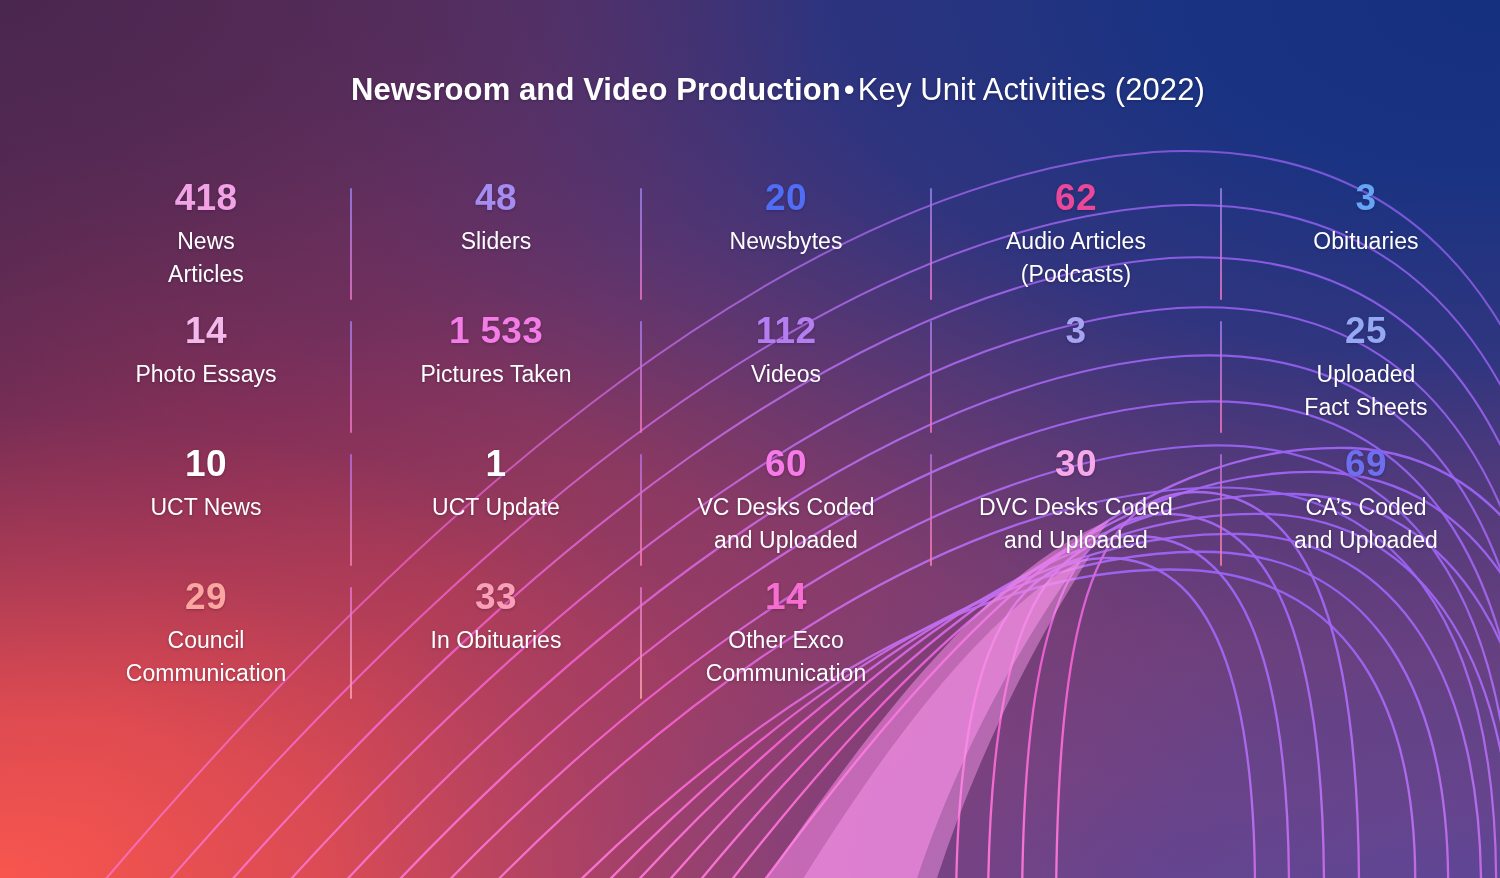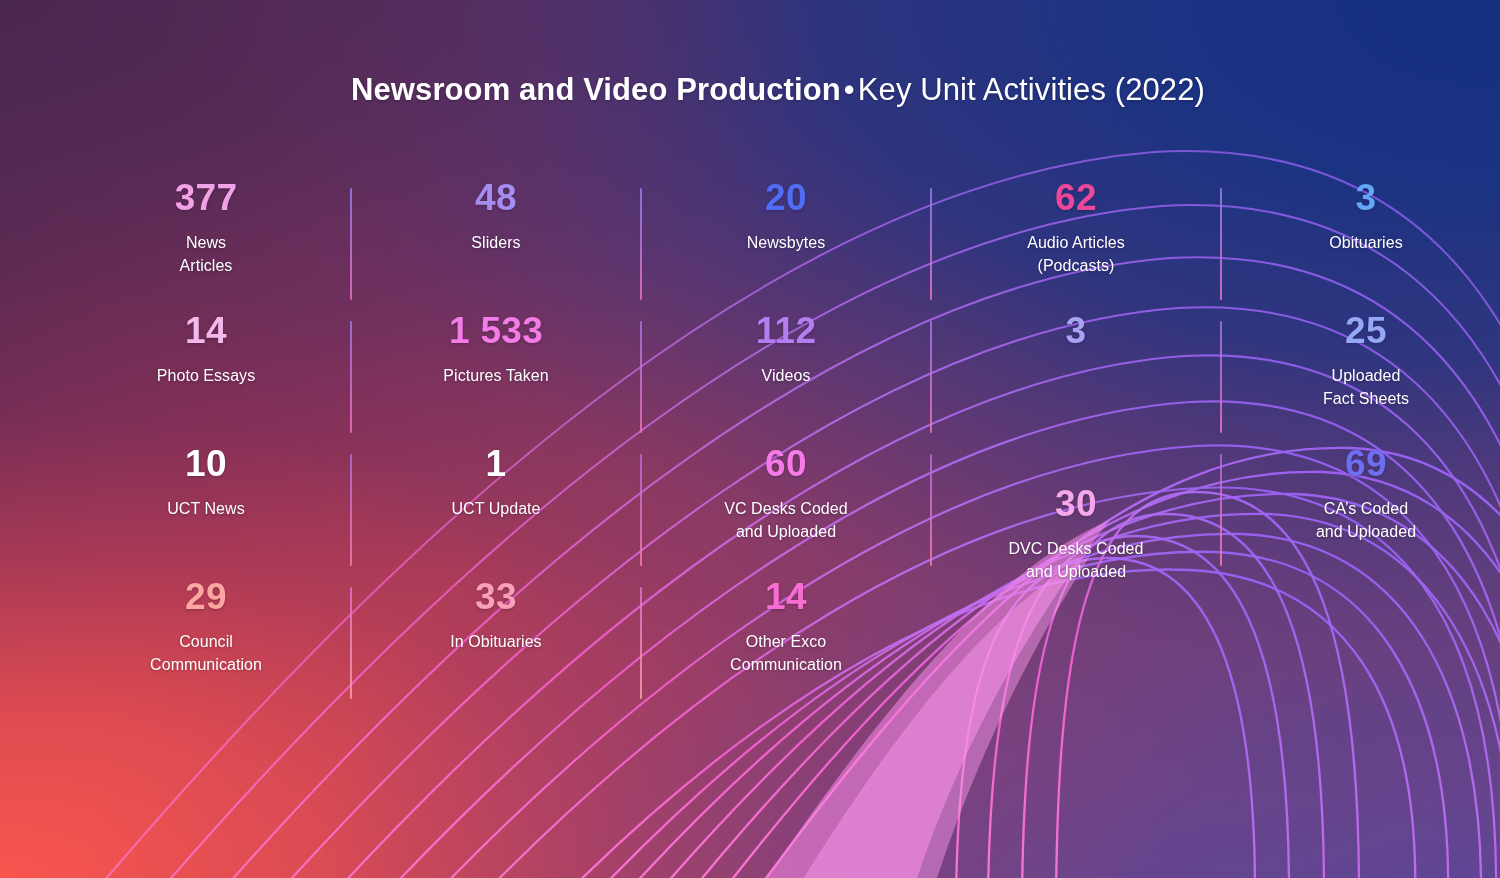--- a/index.html
+++ b/index.html
@@ -115,22 +115,22 @@
   
 
   .stat-value {
     font-size:37px;
     font-weight:700;
     line-height:1.0;
     letter-spacing:0.3px;
     text-shadow:0 1px 3px rgba(25,10,40,0.28);
   }
   .stat-label {
-    margin-top:15px;
-    font-size:16px;
+    margin-top:9px;
+    font-size:23px;
     font-weight:400;
     line-height:1.45;
     color:#ffffff;
     letter-spacing:0.05px;
     text-shadow:0 1px 3px rgba(25,10,40,0.30);
   }
 
   
   .divider {
     position:absolute;
@@ -203,21 +203,21 @@
 
   <div class="content">
 
     <div class="title">
       <span class="t-bold">Newsroom and Video Production</span><span class="t-sep">•</span><span class="t-light">Key Unit Activities (2022)</span>
     </div>
 
     <div class="grid" id="stats-grid">
         <div class="row">
           <div class="cell">
-            <div class="stat-value" style="color: rgb(242, 163, 230);">377</div>
+            <div class="stat-value" style="color: rgb(242, 163, 230);">418</div>
             <div class="stat-label">
               <div>News</div>
               <div>Articles</div>
             </div>
           </div>
           <div class="cell">
             <div class="stat-value" style="color: rgb(165, 140, 240);">48</div>
             <div class="stat-label">
               <div>Sliders</div>
             </div>
@@ -296,21 +296,21 @@
           <div class="divider" style="left: 289px; background: linear-gradient(rgb(176, 106, 216), rgb(247, 122, 168)); opacity: 0.85;"></div>
           <div class="cell">
             <div class="stat-value" style="color: rgb(246, 122, 232);">60</div>
             <div class="stat-label">
               <div>VC Desks Coded</div>
               <div>and Uploaded</div>
             </div>
           </div>
           <div class="divider" style="left: 579px; background: linear-gradient(rgb(176, 106, 216), rgb(247, 122, 168)); opacity: 0.85;"></div>
           <div class="cell">
-            <div class="stat-value" style="color: rgb(246, 168, 232); margin-top: 40px;">30</div>
+            <div class="stat-value" style="color: rgb(246, 168, 232);">30</div>
             <div class="stat-label">
               <div>DVC Desks Coded</div>
               <div>and Uploaded</div>
             </div>
           </div>
           <div class="divider" style="left: 869px; background: linear-gradient(rgb(176, 106, 216), rgb(247, 122, 168)); opacity: 0.85;"></div>
           <div class="cell">
             <div class="stat-value" style="color: rgb(109, 110, 240);">69</div>
             <div class="stat-label">
               <div>CA’s Coded</div>

